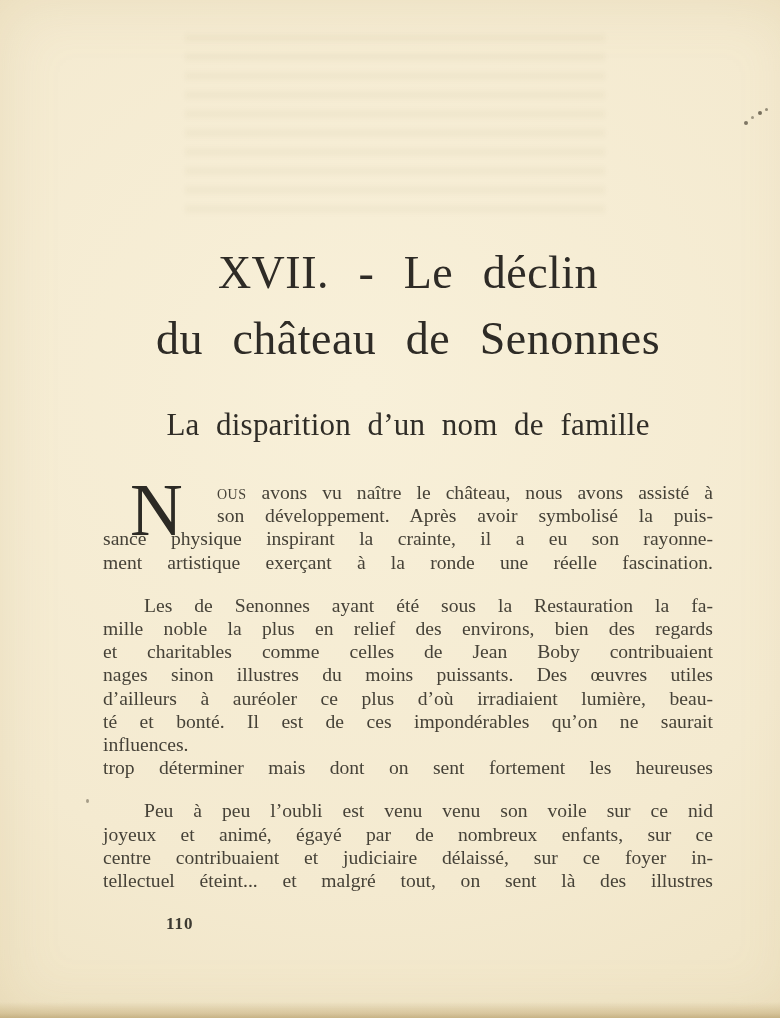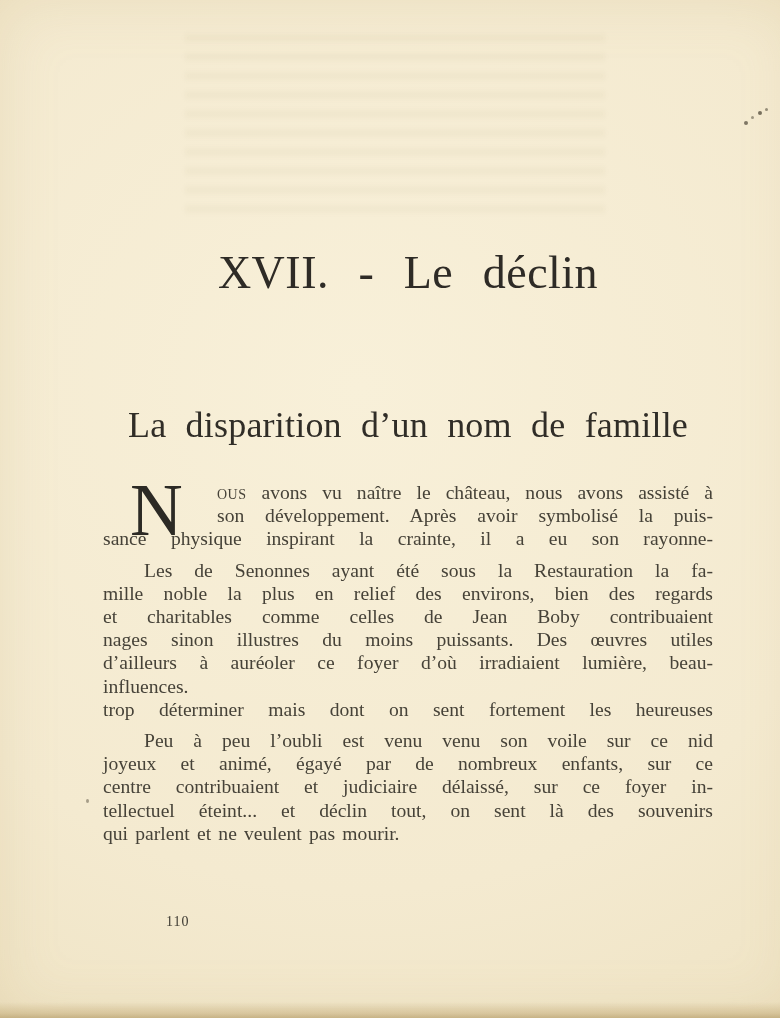--- a/index.html
+++ b/index.html
@@ -44,93 +44,95 @@
 
   .chapter-title{
     position:absolute;left:84px;top:240px;width:648px;
     text-align:center;color:#2e2b26;
     font-size:46px;line-height:66px;
     word-spacing:0.38em;letter-spacing:0.5px;
   }
   .subtitle{
     position:absolute;left:84px;top:408px;width:648px;
     text-align:center;color:#302d27;
-    font-size:36px;line-height:34px;
+    font-size:31px;line-height:34px;
     word-spacing:0.28em;letter-spacing:0.2px;
   }
   .body-text{
     position:absolute;left:103px;top:481px;width:610px;
     color:#464238;
     font-size:19.6px;line-height:23.2px;
     word-spacing:0.12em;
   }
   .para{margin:0;}
-  .para + .para{margin-top:8px;}
+  .para + .para{margin-top:20px;}
   .tline{text-align:justify;text-align-last:justify;}
   .tline.lastline{text-align-last:left;}
   .tline.indent{text-indent:41px;}
   .dropcap-box{
     float:left;width:114px;height:44px;position:relative;
   }
   .dropcap-box .glyph{
     position:absolute;left:27px;top:-7px;
     font-size:73px;line-height:1;color:#2c2a25;
   }
   .smallcaps{font-variant:small-caps;letter-spacing:0.5px;}
   .page-number{
     position:absolute;left:166px;top:914px;
-    font-size:14px;color:#3d3a32;letter-spacing:1px;
+    font-size:17px;color:#3d3a32;letter-spacing:1px;font-weight:bold;
   }
 </style>
 </head>
 <body>
 
 <div class="page">
 
   <div class="ghost"></div>
 
   <span class="speck s1"></span>
   <span class="speck s2"></span>
   <span class="speck s3"></span>
   <span class="speck s4"></span>
   <span class="speck s5"></span>
 
   <div class="chapter-title">
     <div>XVII. - Le déclin</div>
+    <div>du château de Senonnes</div>
   </div>
 
   <div class="subtitle">La disparition d’un nom de famille</div>
 
   <div class="body-text">
 
     <div class="para">
       <div class="dropcap-box">
         <span class="glyph">N</span>
       </div>
       <div class="tline"><span class="smallcaps">ous</span><span> avons vu naître le château, nous avons assisté à</span></div>
       <div class="tline">son développement. Après avoir symbolisé la puis-</div>
       <div class="tline">sance physique inspirant la crainte, il a eu son rayonne-</div>
+      <div class="tline">ment artistique exerçant à la ronde une réelle fascination.</div>
     </div>
 
     <div class="para">
       <div class="tline indent">Les de Senonnes ayant été sous la Restauration la fa-</div>
       <div class="tline">mille noble la plus en relief des environs, bien des regards</div>
       <div class="tline">et charitables comme celles de Jean Boby contribuaient</div>
       <div class="tline">nages sinon illustres du moins puissants. Des œuvres utiles</div>
-      <div class="tline">d’ailleurs à auréoler ce foyer d’où irradiaient lumière, beau-</div>
+      <div class="tline">d’ailleurs à auréoler ce plus d’où irradiaient lumière, beau-</div>
+      <div class="tline">té et bonté. Il est de ces impondérables qu’on ne saurait</div>
       <div class="tline lastline">influences.</div>
       <div class="tline">trop déterminer mais dont on sent fortement les heureuses</div>
     </div>
 
     <div class="para">
       <div class="tline indent">Peu à peu l’oubli est venu venu son voile sur ce nid</div>
       <div class="tline">joyeux et animé, égayé par de nombreux enfants, sur ce</div>
       <div class="tline">centre contribuaient et judiciaire délaissé, sur ce foyer in-</div>
-      <div class="tline">tellectuel éteint... et déclin tout, on sent là des souvenirs</div>
-      <div class="tline lastline">qui parlent et ne veulent pas mourir.</div>
+      <div class="tline">tellectuel éteint... et malgré tout, on sent là des illustres</div>
     </div>
 
   </div>
 
   <div class="page-number">110</div>
 
   <div class="right-edge"></div>
   <div class="bottom-edge"></div>
 
 </div>

